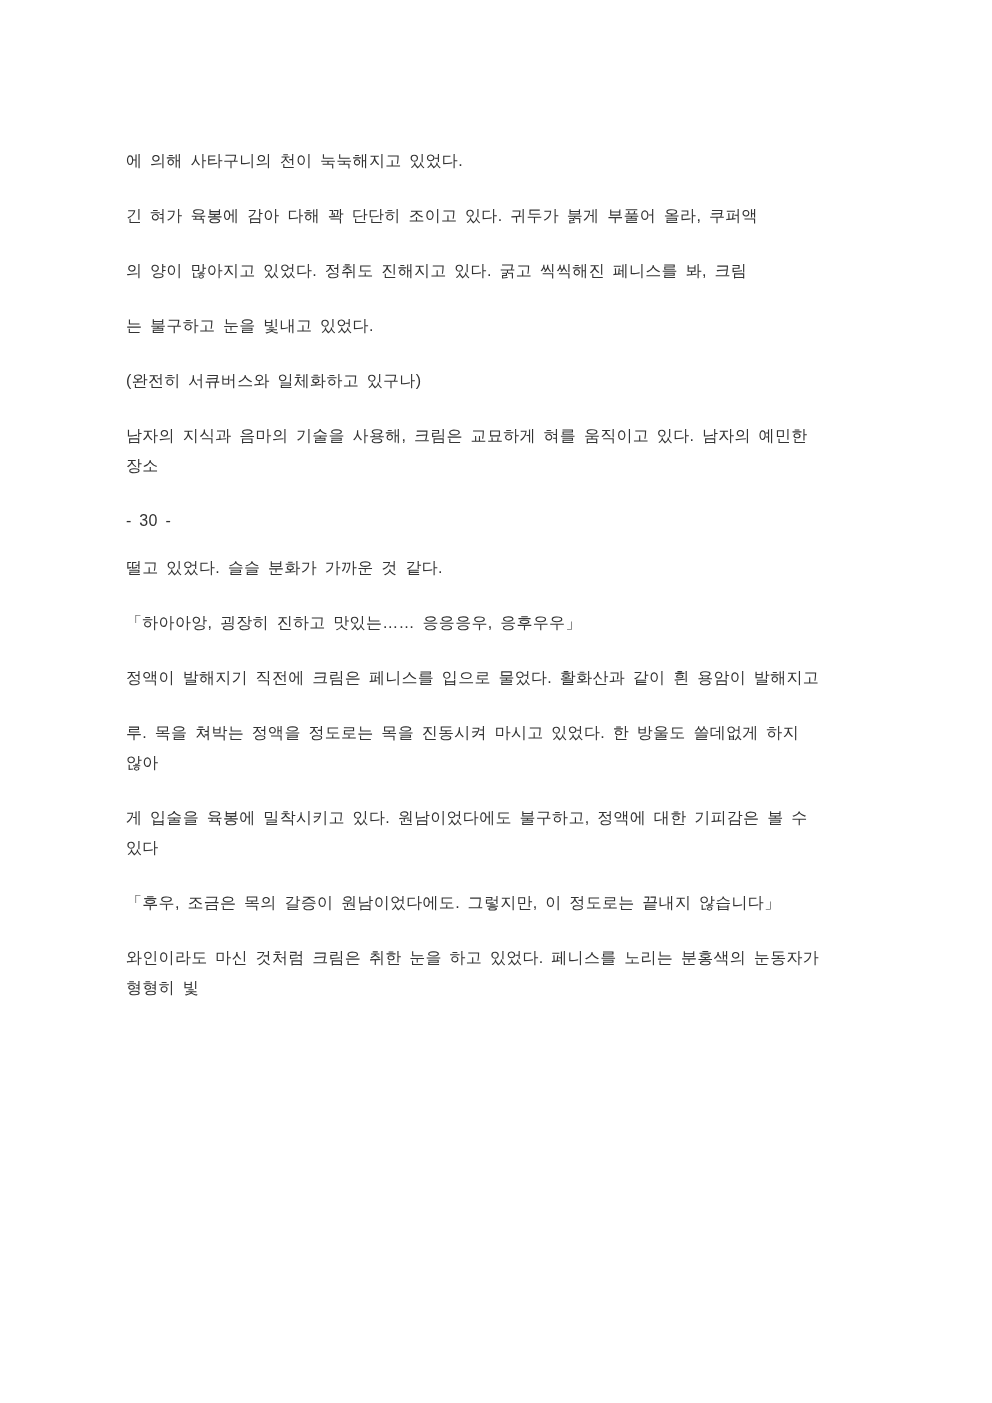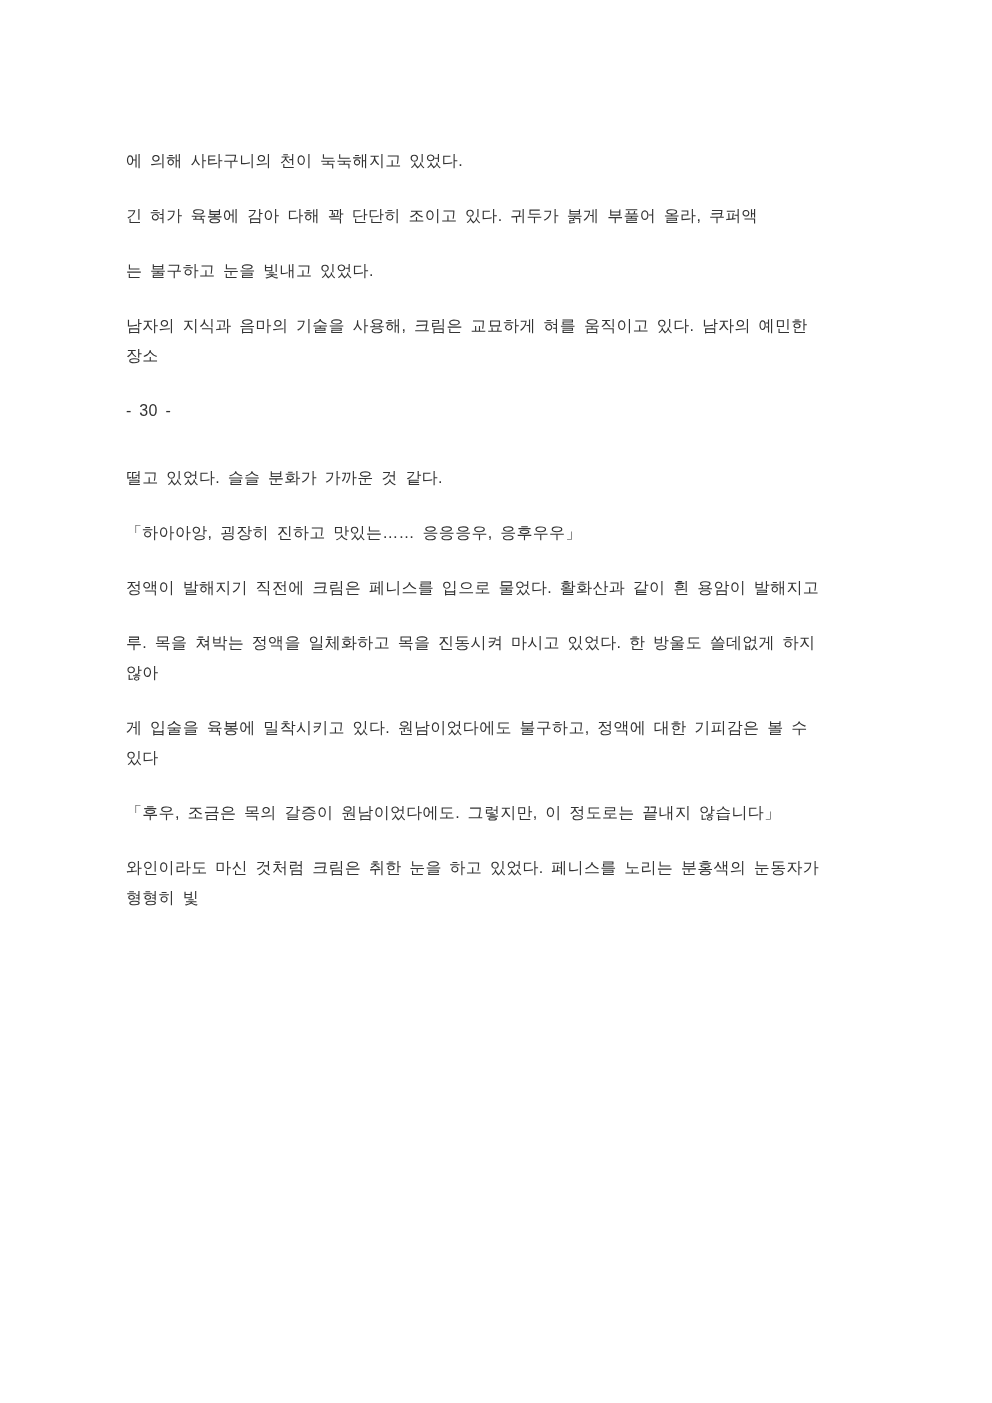--- a/index.html
+++ b/index.html
@@ -27,38 +27,40 @@
     padding: 0;
     font-size: 16px;
     line-height: 30px;
     color: #333333;
     letter-spacing: 0.3px;
     word-spacing: 3px;
     white-space: pre-wrap;
     text-align: left;
   }
   .para.page-num {
-    margin-bottom: 37px;
+    margin-bottom: 17px;
   }
 </style>
 </head>
 <body>
 
 <div class="page">
   <div class="content" id="content">
       <p class="para">에 의해 사타구니의 천이 눅눅해지고 있었다.</p>
       <p class="para">긴 혀가 육봉에 감아 다해 꽉 단단히 조이고 있다. 귀두가 붉게 부풀어 올라, 쿠퍼액</p>
+      <p class="para">의 양이 많아지고 있었다. 정취도 진해지고 있다. 굵고 씩씩해진 페니스를 봐, 크림</p>
       <p class="para">는 불구하고 눈을 빛내고 있었다.</p>
+      <p class="para">(완전히 서큐버스와 일체화하고 있구나)</p>
       <p class="para">남자의 지식과 음마의 기술을 사용해, 크림은 교묘하게 혀를 움직이고 있다. 남자의 예민한
 장소</p>
       <p class="para page-num">- 30 -</p>
       <p class="para">떨고 있었다. 슬슬 분화가 가까운 것 같다.</p>
       <p class="para">「하아아앙, 굉장히 진하고 맛있는…… 응응응우, 응후우우」</p>
       <p class="para">정액이 발해지기 직전에 크림은 페니스를 입으로 물었다. 활화산과 같이 흰 용암이 발해지고</p>
-      <p class="para">루. 목을 쳐박는 정액을 일체화하고 목을 진동시켜 마시고 있었다. 한 방울도 쓸데없게 하지
+      <p class="para">루. 목을 쳐박는 정액을 정도로는 목을 진동시켜 마시고 있었다. 한 방울도 쓸데없게 하지
 않아</p>
       <p class="para">게 입술을 육봉에 밀착시키고 있다. 원남이었다에도 불구하고, 정액에 대한 기피감은 볼 수
 있다</p>
       <p class="para">「후우, 조금은 목의 갈증이 원남이었다에도. 그렇지만, 이 정도로는 끝내지 않습니다」</p>
       <p class="para">와인이라도 마신 것처럼 크림은 취한 눈을 하고 있었다. 페니스를 노리는 분홍색의 눈동자가
 형형히 빛</p>
     </div>
 </div>
 
 </body></html>

